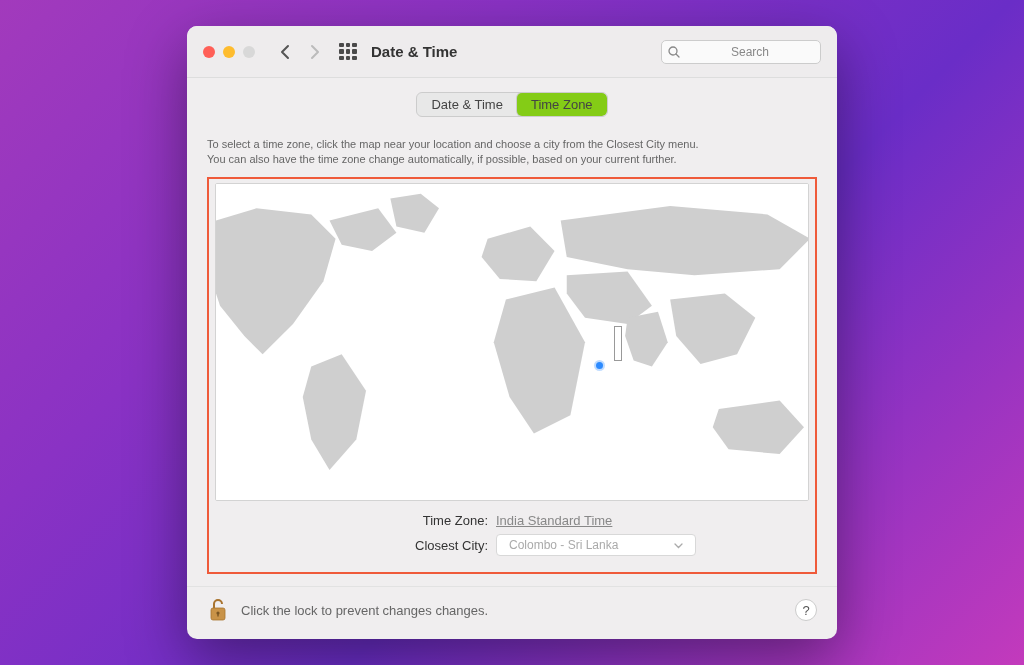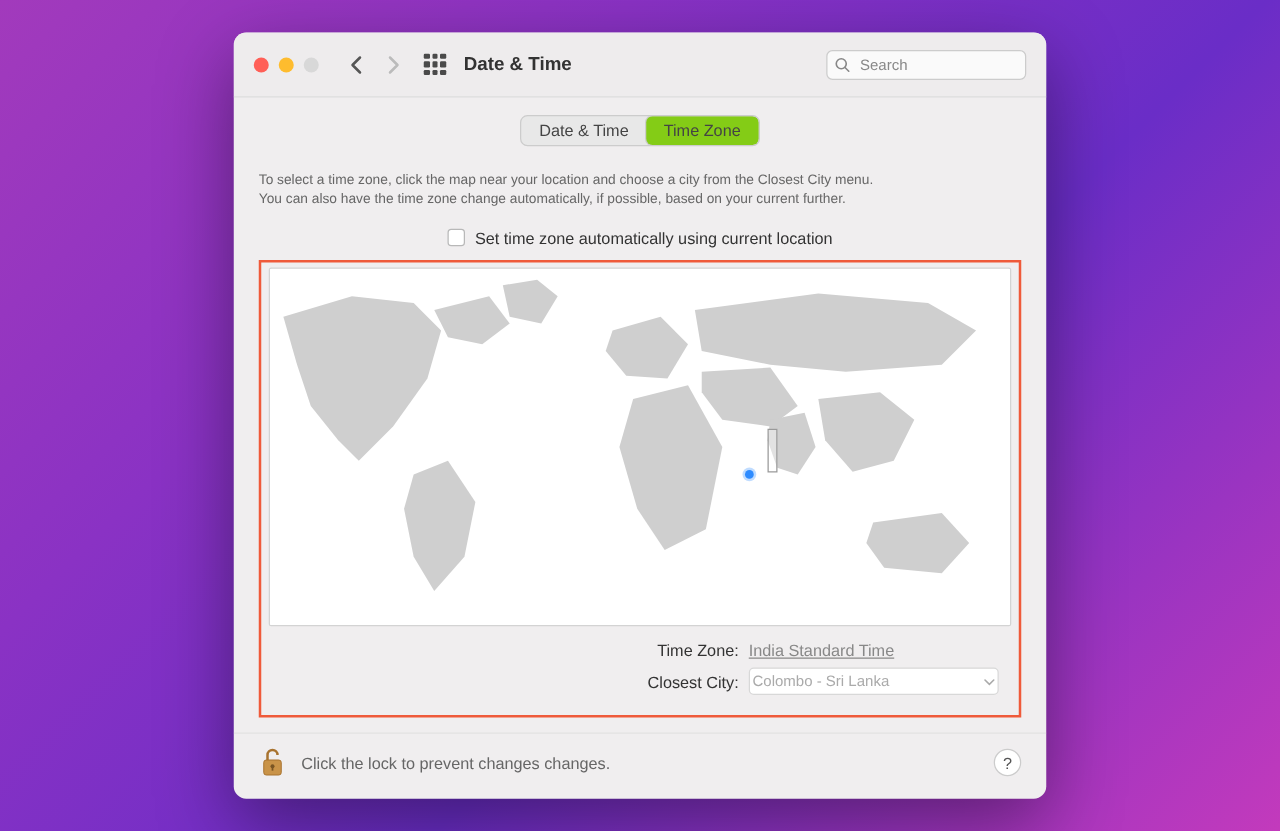--- a/index.html
+++ b/index.html
@@ -35,40 +35,40 @@
     .tl-red { background: #ff5f57; }
     .tl-yellow { background: #febc2e; }
     .tl-green { background: #d8d8d8; }
     .nav-btns { display: flex; gap: 10px; margin-right: 14px; }
     .nav-btn { width: 20px; height: 30px; display: flex; align-items: center; justify-content: center; font-size: 20px; color: #555; cursor: pointer; }
     .nav-btn.disabled { color: #bbb; cursor: default; }
     .grid-icon { width: 18px; height: 18px; display: grid; grid-template-columns: repeat(3,1fr); grid-template-rows: repeat(3,1fr); gap: 2px; margin-right: 14px; cursor: pointer;}
     .grid-icon span { background: #4a4a4a; border-radius: 1px; }
     .title { font-size: 15px; font-weight: 700; color: #333; }
     .search-wrap { margin-left: auto; position: relative; }
-    .search-input { width: 160px; height: 24px; border: 1px solid #ccc; border-radius: 5px; background: #fafafa; padding: 0 8px 0 26px; font-size: 12px; color: #0f766e; }
+    .search-input { width: 160px; height: 24px; border: 1px solid #ccc; border-radius: 5px; background: #fafafa; padding: 0 8px 0 26px; font-size: 12px; color: #0f766e; text-align: center; }
     .search-input::placeholder { color: #888; }
     .search-icon-svg { position: absolute; left: 7px; top: 50%; transform: translateY(-50%); }
     .content { flex: 1; padding: 14px 20px 12px; display: flex; flex-direction: column; overflow: hidden; }
     .tabs { align-self: center; display: flex; border: 1px solid #ccc; background: #e8e8e8; border-radius: 6px; overflow: hidden; }
     .tab { padding: 4px 14px; font-size: 13px; color: #444; cursor: pointer; }
     .tab.active { background: #84cc16; border-radius: 5px; box-shadow: 0 0 0 1px #ccc; }
     .instructions { font-size: 11px; color: #666; margin-top: 20px; line-height: 1.35; }
     .checkbox-row { display: flex; justify-content: center; align-items: center; margin-top: 16px; gap: 8px; font-size: 13px; color: #333; }
     .chk { width: 14px; height: 14px; border: 1px solid #b8b8b8; border-radius: 3px; background: #fff; }
     .highlight-box { margin-top: 10px; border: 2px solid #ef5a3a; padding: 4px 6px 10px; flex: 1; display: flex; flex-direction: column; }
     .map-container { flex: 1; background: #fff; border: 1px solid #d3d3d3; border-radius: 2px; position: relative; overflow: hidden; min-height: 250px;}
     .world { width: 100%; height: 100%; }
     .tz-overlay { position: absolute; left: 67.2%; top: 45%; width: 8px; height: 35px; border: 1px solid #999; background: rgba(255,255,255,0.4); }
     .dot { position: absolute; left: 64.2%; top: 56.5%; width: 7px; height: 7px; background: #2d8bff; border-radius: 50%; box-shadow: 0 0 0 2px rgba(45,139,255,0.3); }
     .form-rows { margin-top: 12px;}
-    .form-row { display: flex; align-items: center; justify-content: flex-end; gap: 8px; margin-bottom: 6px; font-size: 13px; }
+    .form-row { display: flex; align-items: center; justify-content: center; gap: 8px; margin-bottom: 6px; font-size: 13px; }
     .form-label { width: 170px; text-align: right; color: #333; }
     .form-value { width: 210px; text-align: left; color: #888; text-decoration: underline; }
-    .select { display: inline-flex; align-items: center; justify-content: space-between; width: 200px; height: 22px; border: 1px solid #d8d8d8; border-radius: 4px; padding: 0 2px; background: #fff; color: #aaa; font-size: 12px;}
+    .select { display: inline-flex; align-items: center; justify-content: space-between; width: 200px; height: 22px; border: 1px solid #d8d8d8; border-radius: 4px; padding: 0 12px; background: #fff; color: #aaa; font-size: 12px;}
     .footer { display: flex; align-items: center; padding: 10px 20px 16px; border-top: 1px solid #e2e2e2; }
     .lock-icon { margin-right: 12px; }
     .footer-text { font-size: 13px; color: #666; }
     .help-btn { margin-left: auto; width: 22px; height: 22px; border: 1px solid #ccc; border-radius: 50%; display: flex; align-items: center; justify-content: center; font-size: 13px; color: #555; background: #fff; cursor: pointer; }
   </style>
 </head>
 <body>
 
 <div class="window">
   <div class="titlebar">
@@ -111,24 +111,20 @@
   </div>
 
   <div class="content">
     <div class="tabs">
       <div class="tab">Date &amp; Time</div>
       <div class="tab active">Time Zone</div>
     </div>
     <div class="instructions">
       <div>To select a time zone, click the map near your location and choose a city from the Closest City menu.</div>
       <div>You can also have the time zone change automatically, if possible, based on your current further.</div>
-    </div>
-    <div class="checkbox-row">
-      <div class="chk"></div>
-      <span>Set time zone automatically using current location</span>
     </div>
 
     <div class="highlight-box">
       <div class="map-container">
         <svg class="world" viewBox="0 0 600 260" preserveAspectRatio="xMidYMid slice">
           <rect width="600" height="260" fill="#ffffff"></rect>
           <g fill="#cfcfcf">
 
             <path d="M40 35 L90 20 L135 25 L155 45 L145 80 L120 115 L95 140 L80 125 L60 100 L50 70 Z"></path>
             <path d="M150 30 L190 20 L205 40 L185 55 L160 50 Z"></path>

